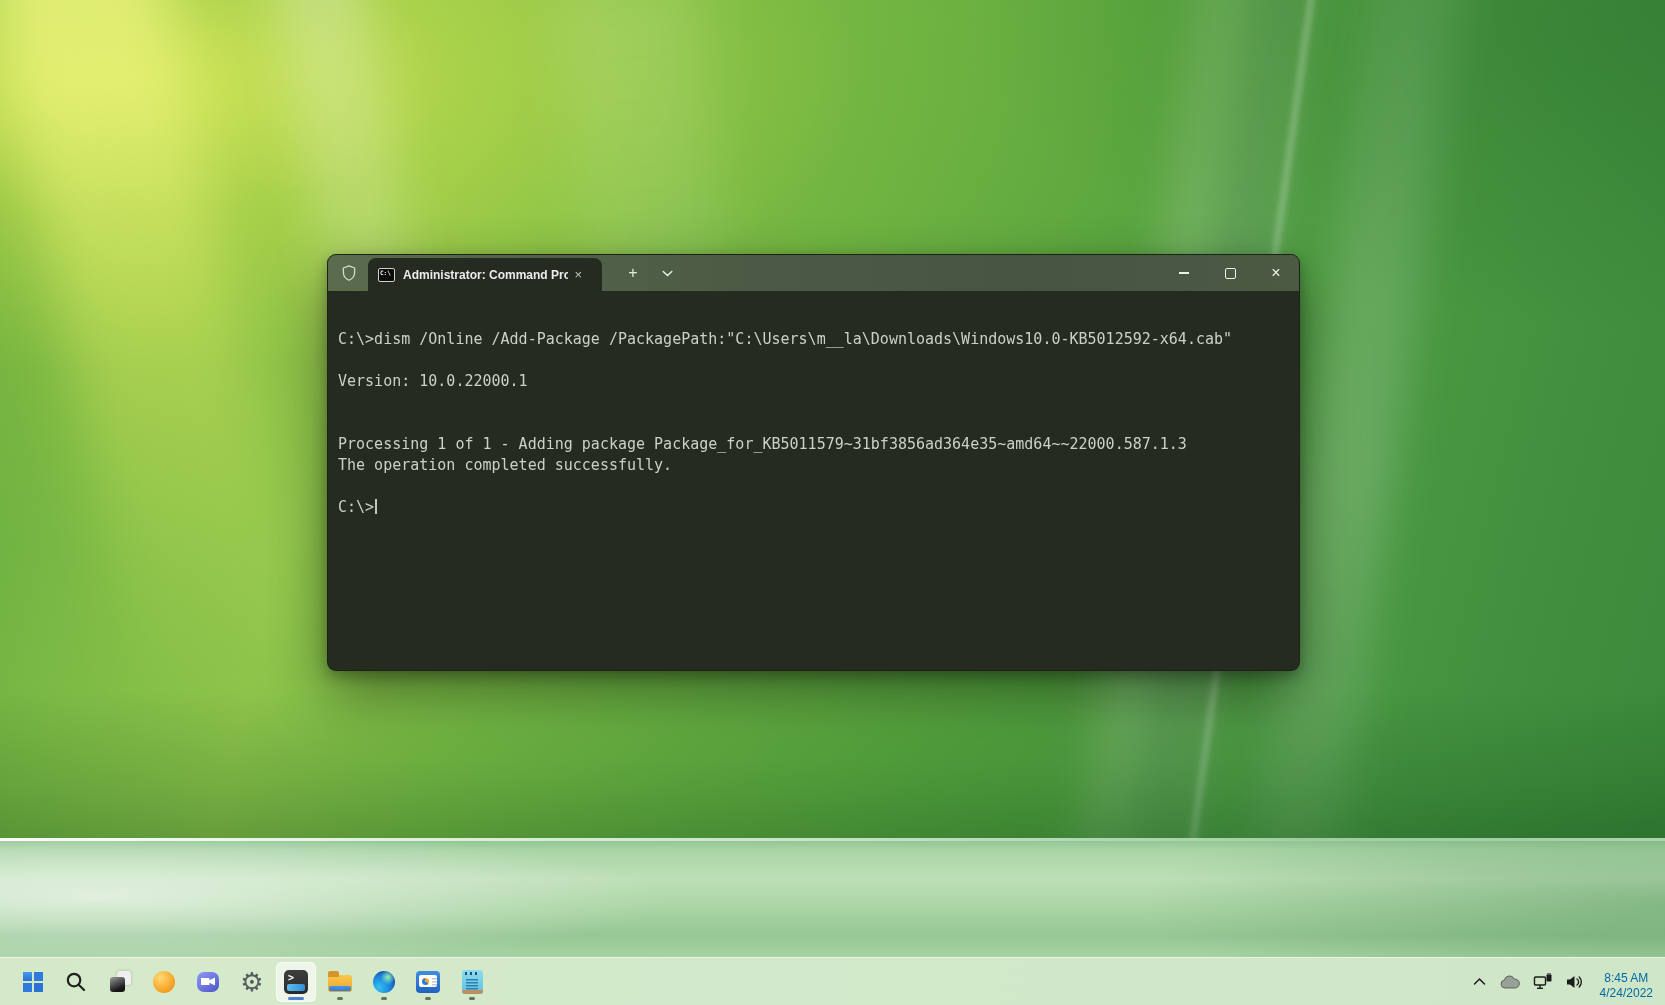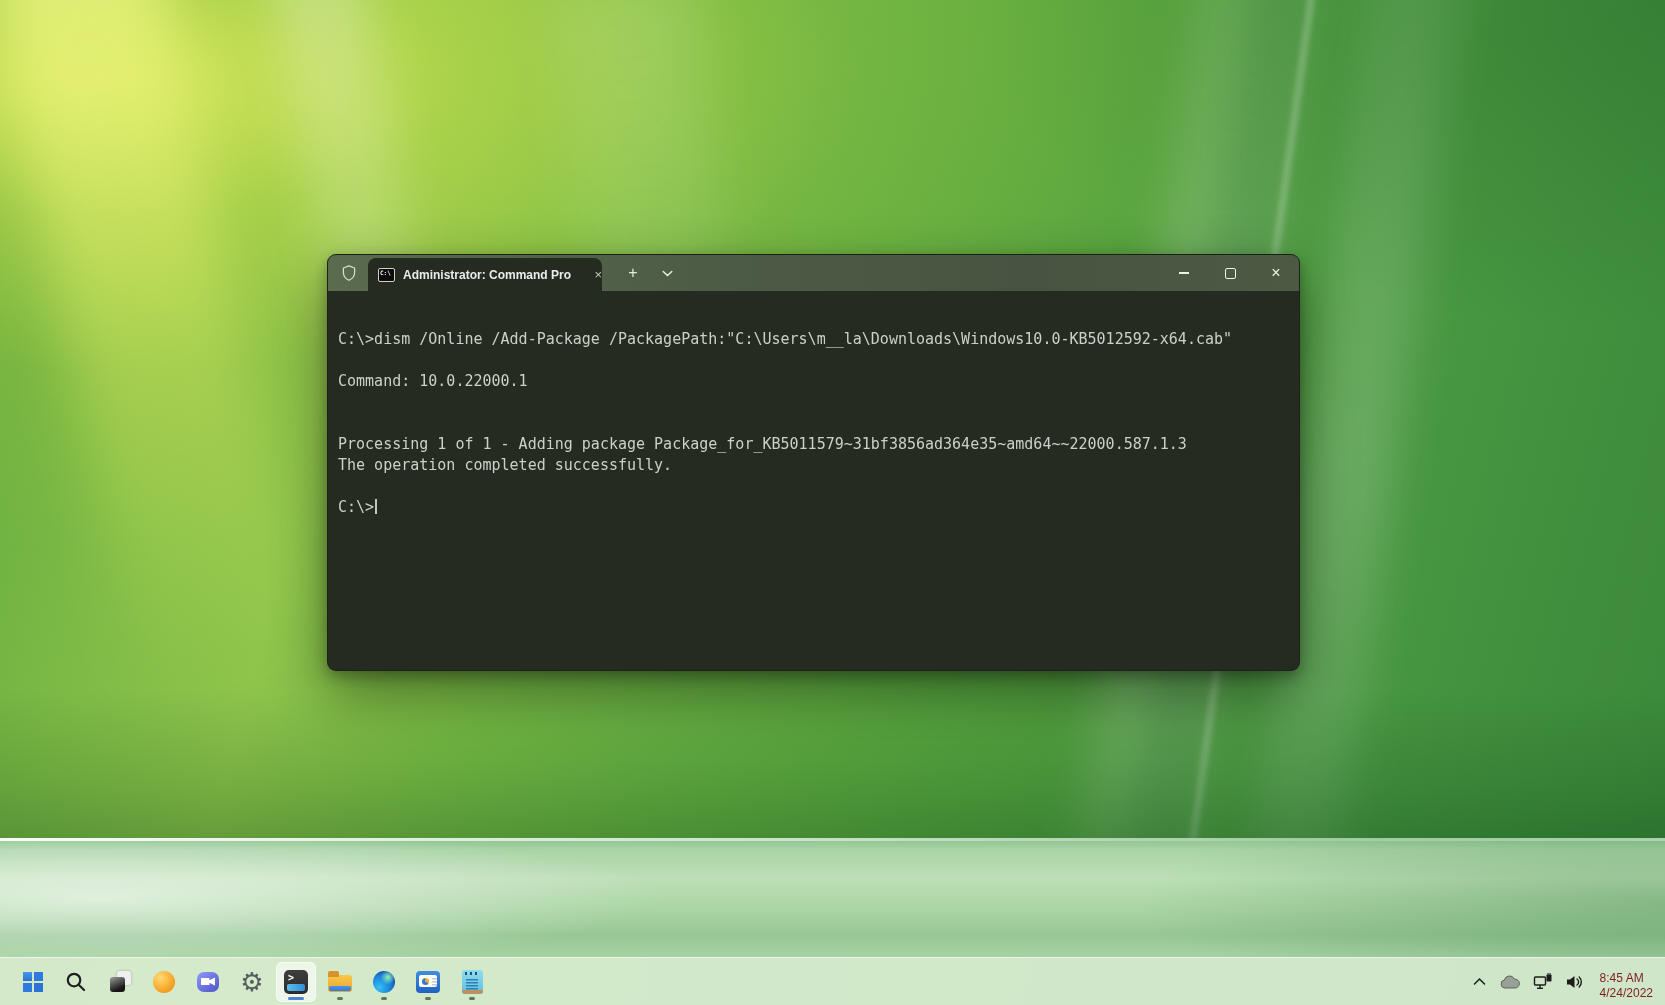--- a/index.html
+++ b/index.html
@@ -37,21 +37,21 @@
 
   
   .term-window{position:absolute;left:327px;top:254px;width:971px;height:415px;
       border-radius:9px;overflow:hidden;background:#262b22;
       box-shadow:0 22px 55px rgba(0,0,0,.42),0 5px 14px rgba(0,0,0,.28);
       border:1px solid rgba(20,25,15,.45);}
   .titlebar{position:relative;height:36px;
       background:linear-gradient(90deg,#5b6b4d 0%,#53634a 18%,#4c5a45 45%,#475441 72%,#4c5a44 100%);}
   .shield{position:absolute;left:12px;top:9px;width:18px;height:18px;}
   .tab{position:absolute;left:40px;top:3px;height:33px;width:234px;background:#262b22;
-      border-radius:8px 8px 0 0;display:flex;align-items:center;padding:0 0 0 10px;box-sizing:border-box;}
+      border-radius:8px 8px 0 0;display:flex;align-items:center;padding:0 20px 0 10px;box-sizing:border-box;}
   .cmd-ico{position:relative;width:15px;height:12px;background:#0b0b0b;border:1px solid #cfcfcf;
       border-radius:2px;flex:none;}
   .cmd-ico::before{content:"C:\\";position:absolute;left:1px;top:1px;font:700 6px/6px "DejaVu Sans Mono",monospace;color:#fff;}
   .tab-title{margin-left:8px;font-size:12px;font-weight:700;color:#ececec;white-space:nowrap;
       overflow:hidden;flex:1;}
   .tab-close{margin-left:6px;color:#c3c7bd;font-size:13px;line-height:13px;flex:none;cursor:default;}
   .newtab{position:absolute;left:292px;top:6px;width:26px;height:24px;display:flex;align-items:center;
       justify-content:center;color:#e6ebdf;font-size:16px;font-weight:400;border-radius:4px;}
   .tabdrop{position:absolute;left:326px;top:6px;width:26px;height:24px;display:flex;align-items:center;
       justify-content:center;border-radius:4px;}
@@ -122,21 +122,21 @@
       linear-gradient(#2e7fb8,#2e7fb8) no-repeat 4px 18px/12px 1.5px,
       linear-gradient(180deg,#8fdcec 0%,#5cc0de 100%);}
   .ic-notepad::before{content:"";position:absolute;left:3px;right:3px;top:2px;height:3px;
       background:repeating-linear-gradient(90deg,#1f4f86 0 2.5px,rgba(0,0,0,0) 2.5px 5px);}
   .ic-notepad::after{content:"";position:absolute;left:0;right:0;bottom:0;height:4px;
       border-radius:0 0 3px 3px;background:#bb9160;}
 
   .tb-spacer{flex:1;}
   .tray{display:flex;align-items:center;}
   .tray-btn{height:40px;display:flex;align-items:center;justify-content:center;border-radius:5px;}
-  .clock{text-align:left;font-size:12px;line-height:15px;color:#7f1d1d;margin:8px 4px 0 10px;}
+  .clock{text-align:center;font-size:12px;line-height:15px;color:#0369a1;margin:8px 4px 0 10px;}
 </style>
 </head>
 <body>
 
 <div class="desktop">
   <div class="wallpaper">
     <div class="streak s1"></div>
     <div class="streak s2"></div>
     <div class="streak s3"></div>
     <div class="streak s4"></div>
@@ -171,21 +171,21 @@
           </div>
         <div class="wc">
             <span class="max-box"></span>
           </div>
         <div class="wc wc-close">×</div>
       </div>
     </div>
     <div class="term-body">
       <div class="term-line">C:\&gt;dism /Online /Add-Package /PackagePath:"C:\Users\m__la\Downloads\Windows10.0-KB5012592-x64.cab"</div>
       <div class="term-line"></div>
-      <div class="term-line">Command: 10.0.22000.1</div>
+      <div class="term-line">Version: 10.0.22000.1</div>
       <div class="term-line"></div>
       <div class="term-line"></div>
       <div class="term-line">Processing 1 of 1 - Adding package Package_for_KB5011579~31bf3856ad364e35~amd64~~22000.587.1.3</div>
       <div class="term-line">The operation completed successfully.</div>
       <div class="term-line"></div>
       <div class="term-line"><span>C:\&gt;</span><span class="cursor"></span></div>
     </div>
   </div>
 
   <div class="taskbar">

